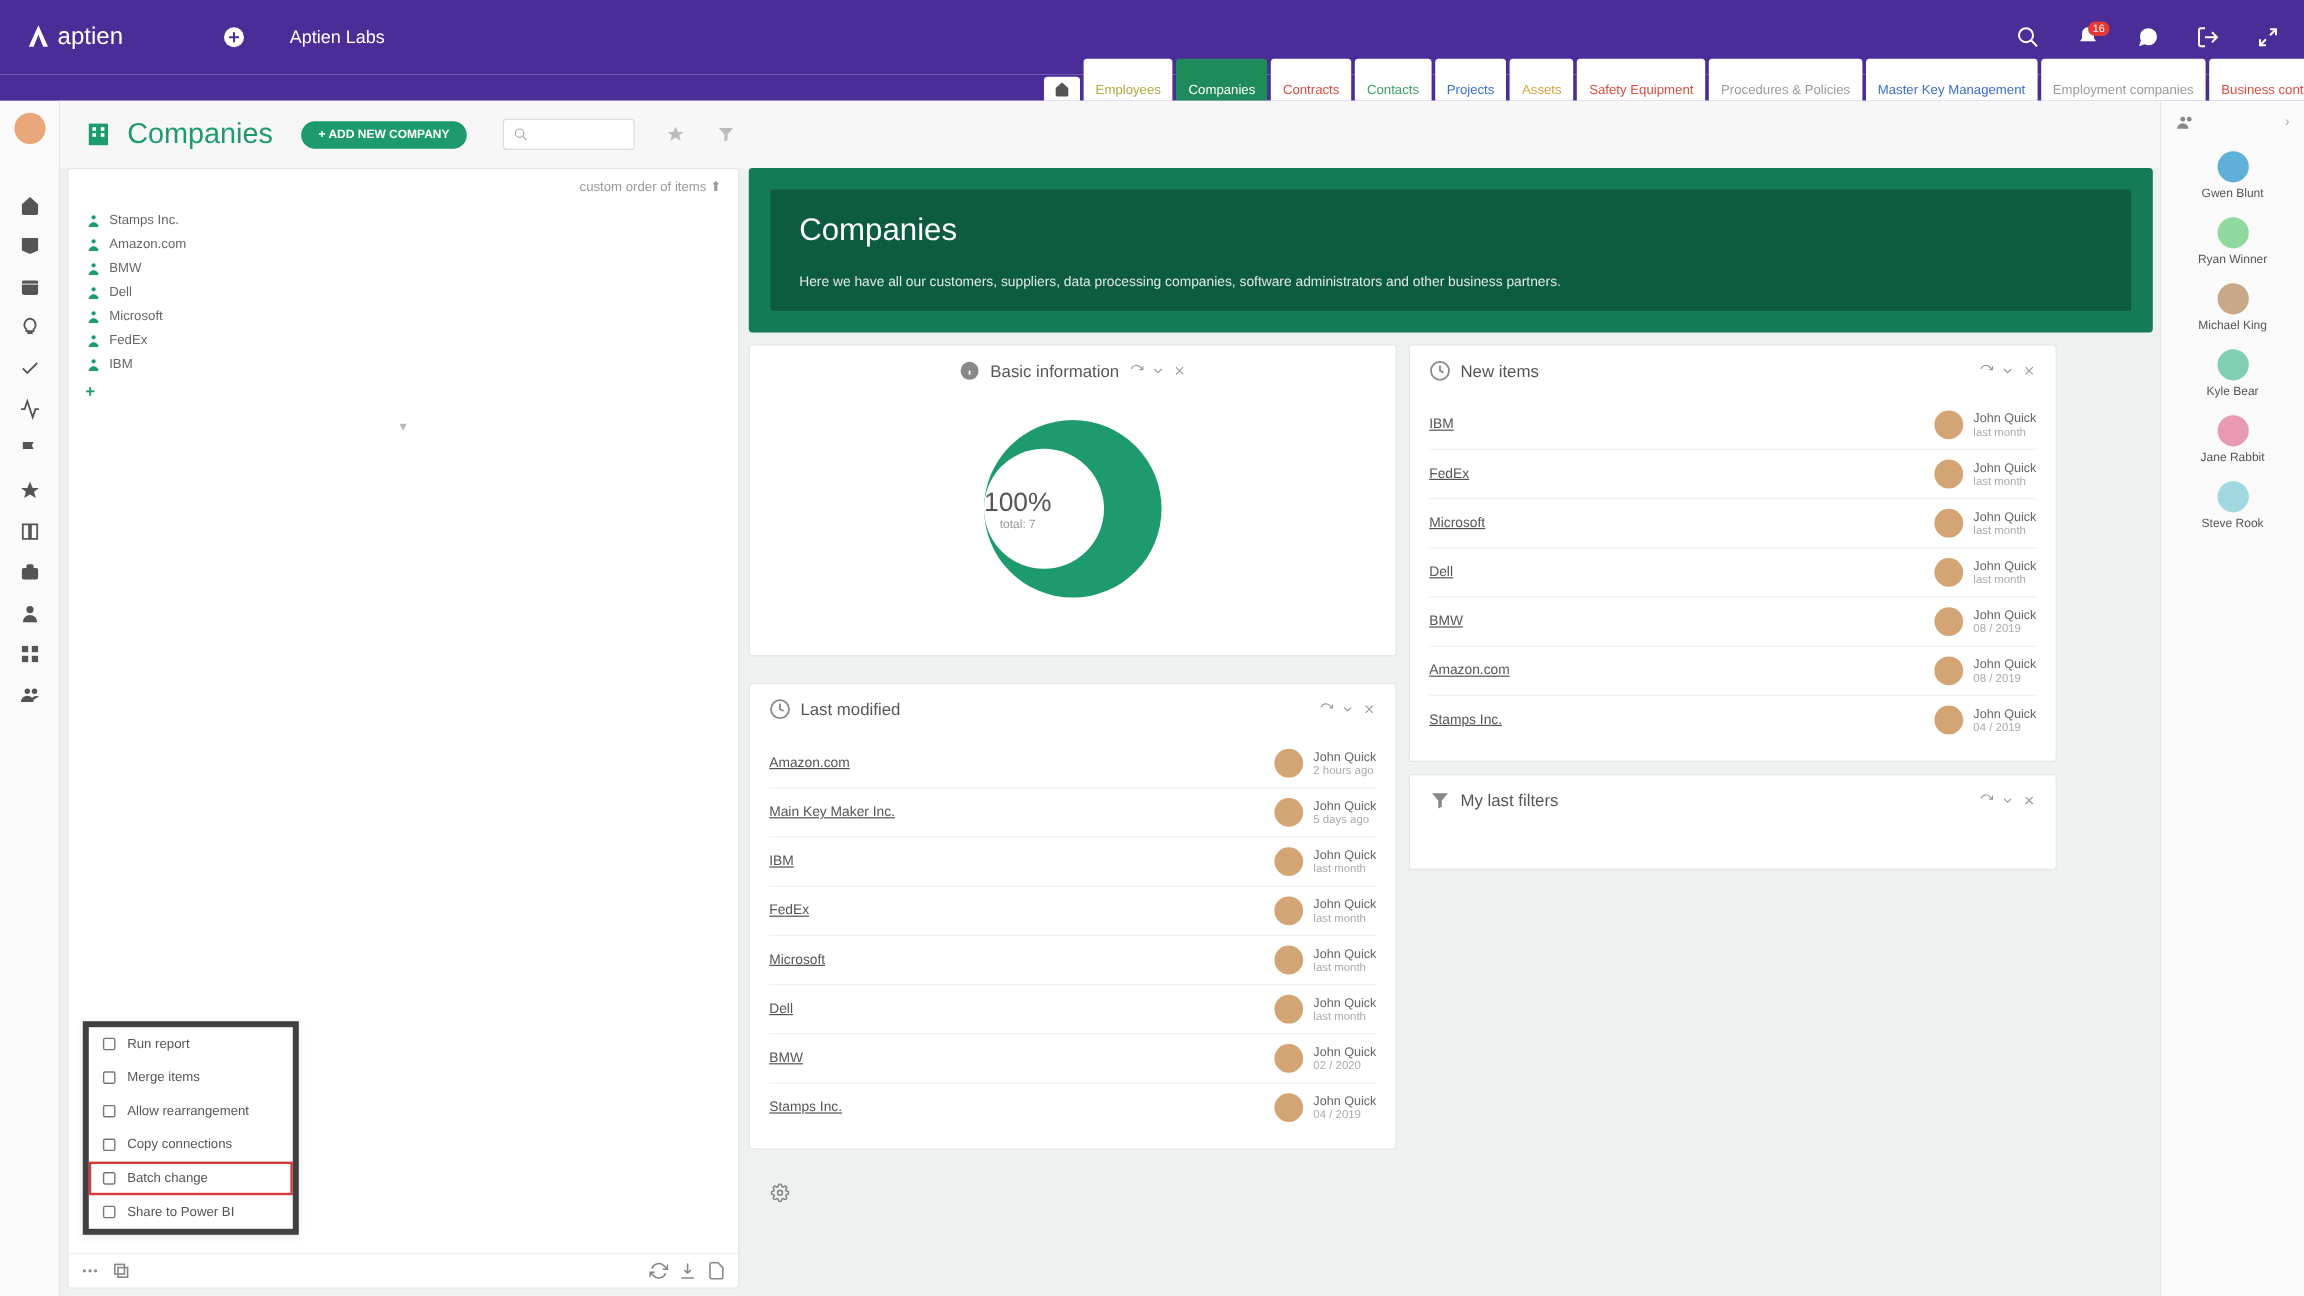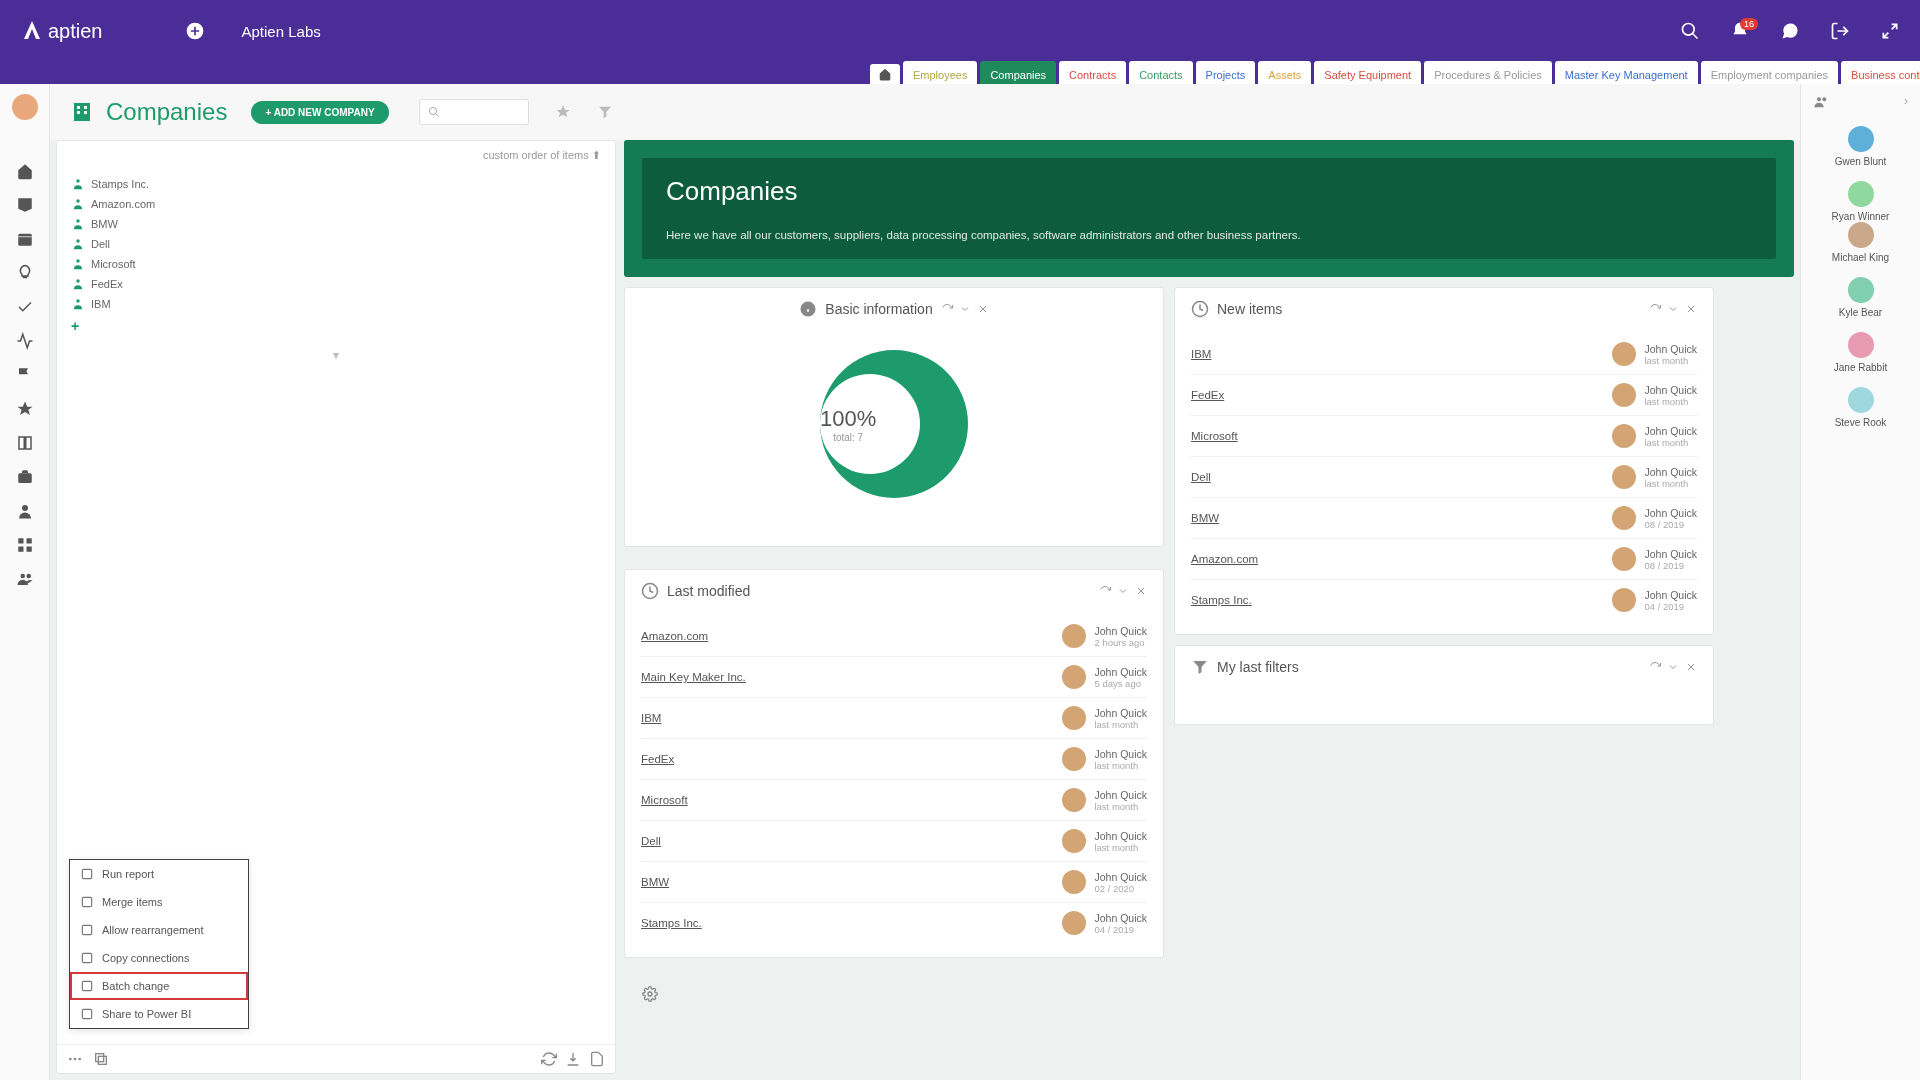--- a/index.html
+++ b/index.html
@@ -10,21 +10,21 @@
 .logo { display: flex; align-items: center; font-size: 20px; font-weight: 400; gap: 4px; }
 .logo-icon { width: 24px; height: 24px; }
 .plus-circle { margin-left: 80px; width: 24px; height: 24px; display: flex; align-items: center; justify-content: center; font-size: 18px; cursor: pointer; }
 .org-name { margin-left: 35px; font-size: 15px; }
 .header-right { margin-left: auto; display: flex; align-items: center; gap: 30px; }
 .header-icon { width: 20px; height: 20px; cursor: pointer; position: relative; color: #fff; }
 .badge { position: absolute; top: -3px; right: -8px; background: #e53935; color: #fff; font-size: 9px; border-radius: 8px; padding: 1px 4px; min-width: 14px; text-align: center; }
 
 
 .tabs-bar { background: #4b2d98; padding-left: 870px; padding-right: 10px; display: flex; gap: 3px; height: 22px; align-items: flex-end; }
-.tab { background: #fff; padding: 8px 10px 3px; font-size: 11px; border-radius: 3px 3px 0 0; cursor: pointer; white-space: nowrap; }
+.tab { background: #fff; padding: 20px 10px 3px; font-size: 11px; border-radius: 3px 3px 0 0; cursor: pointer; white-space: nowrap; }
 .tab.home-tab { padding: 3px 8px; }
 .tab.active { background: #1f8a5c; color: #fff; }
 
 
 .main { display: flex; height: calc(1080px - 84px); }
 .left-rail { width: 50px; background: #fafafa; border-right: 1px solid #e5e5e5; display: flex; flex-direction: column; align-items: center; padding-top: 10px; gap: 16px; }
 .left-rail .avatar-sm { width: 26px; height: 26px; border-radius: 50%; background: #e8a87c; }
 .left-rail-icon { width: 18px; height: 18px; color: #555; cursor: pointer; }
 
 .content { flex: 1; display: flex; flex-direction: column; background: #edf1f0; }
@@ -47,21 +47,21 @@
 .tree-list { padding: 4px 14px; }
 .tree-item { display: flex; align-items: center; gap: 6px; padding: 3px 0; font-size: 11px; color: #666; cursor: pointer; }
 .tree-item .ti-icon { color: #1d9b6c; width: 14px; height: 14px; }
 .tree-add { color: #1d9b6c; padding: 4px 0; cursor: pointer; font-size: 14px; font-weight: bold; }
 .tree-chevron { text-align: center; color: #bbb; padding: 6px 0; }
 .tree-footer { margin-top: auto; border-top: 1px solid #eee; padding: 6px 10px; display: flex; align-items: center; gap: 10px; }
 .tree-footer-right { margin-left: auto; display: flex; gap: 8px; }
 .tf-icon { width: 16px; height: 16px; color: #888; cursor: pointer; }
 
 
-.context-menu { position: absolute; left: 12px; bottom: 44px; background: #fff; border: 1px solid #404040; box-shadow: 0 2px 8px rgba(0,0,0,0.1); width: 180px; }
+.context-menu { position: absolute; left: 12px; bottom: 44px; background: #fff; border: 5px solid #404040; box-shadow: 0 2px 8px rgba(0,0,0,0.1); width: 180px; }
 .context-item { display: flex; align-items: center; gap: 8px; padding: 7px 10px; font-size: 11px; color: #555; cursor: pointer; }
 .context-item.highlighted { border: 2px solid #d63939; padding: 5px 8px; }
 .ci-icon { width: 14px; height: 14px; color: #777; }
 
 
 .dashboard { flex: 1; display: flex; flex-direction: column; gap: 10px; }
 .hero { background: #157a56; border-radius: 3px; padding: 18px; }
 .hero-inner { background: #0d5c40; padding: 18px 24px; border-radius: 2px; }
 .hero-title { color: #fff; font-size: 26px; font-weight: 400; margin-bottom: 22px; }
 .hero-sub { color: #dfe9e5; font-size: 11.5px; }
@@ -648,21 +648,21 @@
           <circle cx="17" cy="8" r="3"></circle>
           <path d="M2 20a7 7 0 0114 0"></path>
         </svg>
       <span style="color:#aaa">›</span>
     </div>
     <div id="right-people">
         <div class="rr-person" style="margin-bottom: 14px;">
           <div class="rr-avatar" style="background:#5fb0d8"></div>
           <div class="rr-name">Gwen Blunt</div>
         </div>
-        <div class="rr-person" style="">
+        <div class="rr-person" style="margin-bottom: 14px;">
           <div class="rr-avatar" style="background:#8fd89e"></div>
           <div class="rr-name">Ryan Winner</div>
         </div>
         <div class="rr-person" style="margin-bottom: 14px;">
           <div class="rr-avatar" style="background:#c9a889"></div>
           <div class="rr-name">Michael King</div>
         </div>
         <div class="rr-person" style="margin-bottom: 14px;">
           <div class="rr-avatar" style="background:#7fcfb0"></div>
           <div class="rr-name">Kyle Bear</div>

